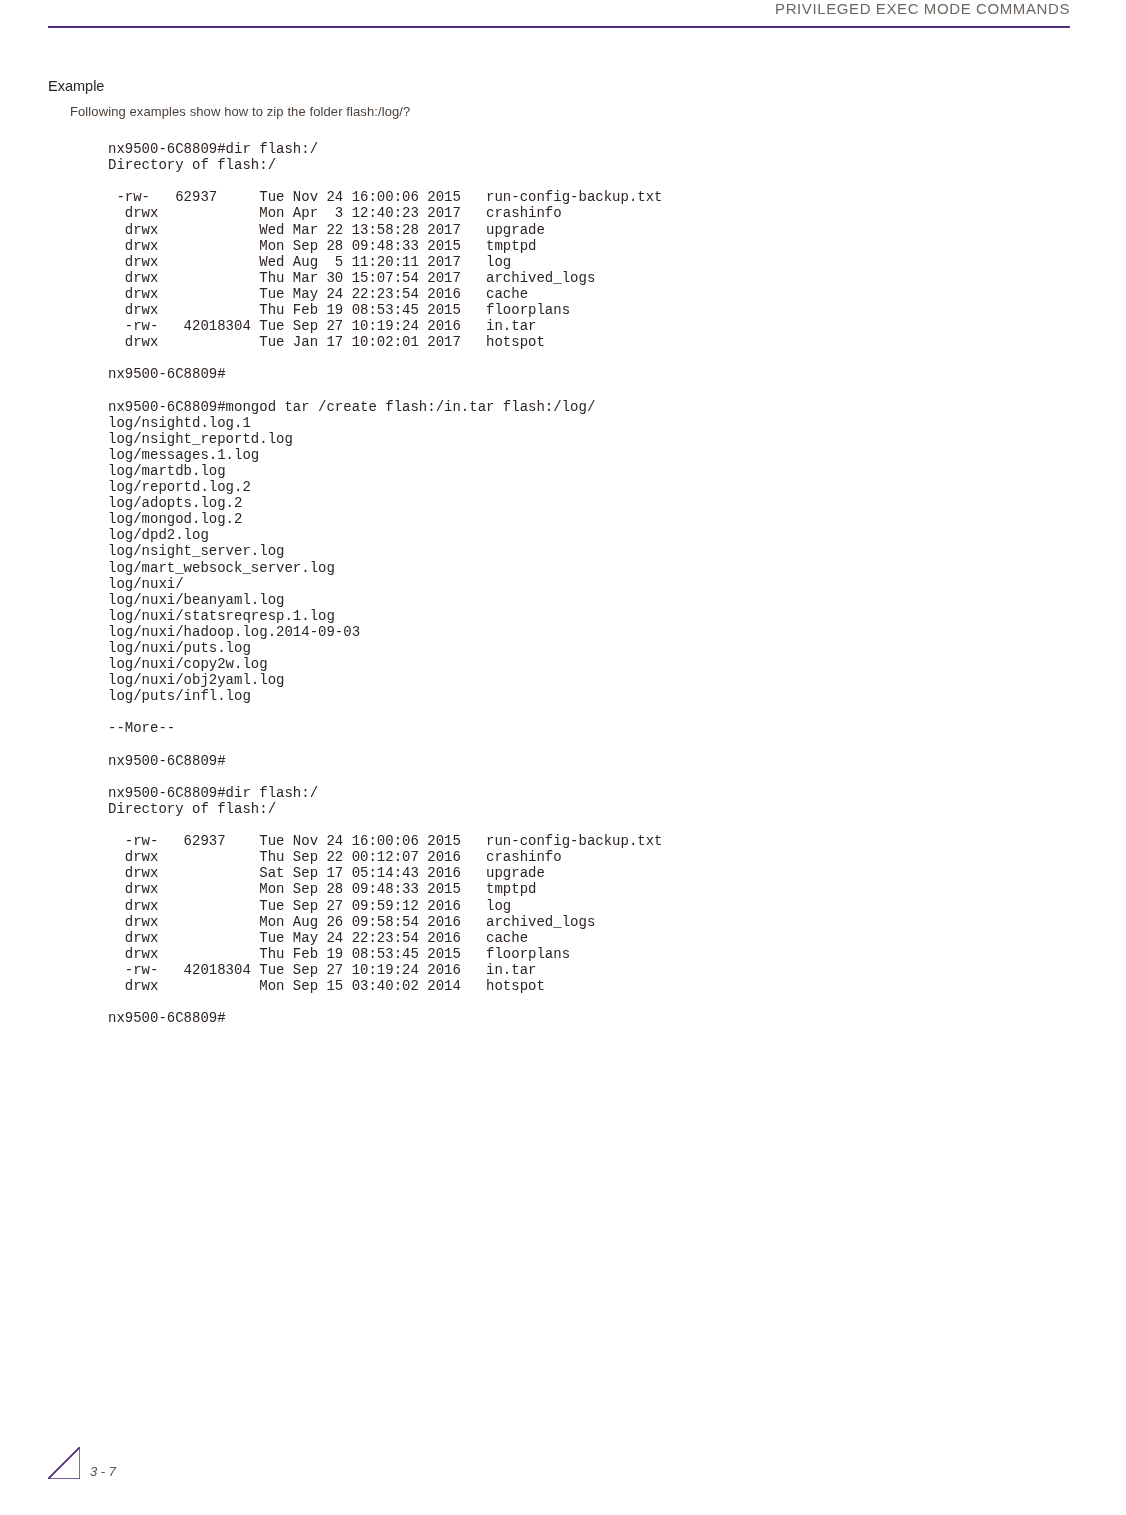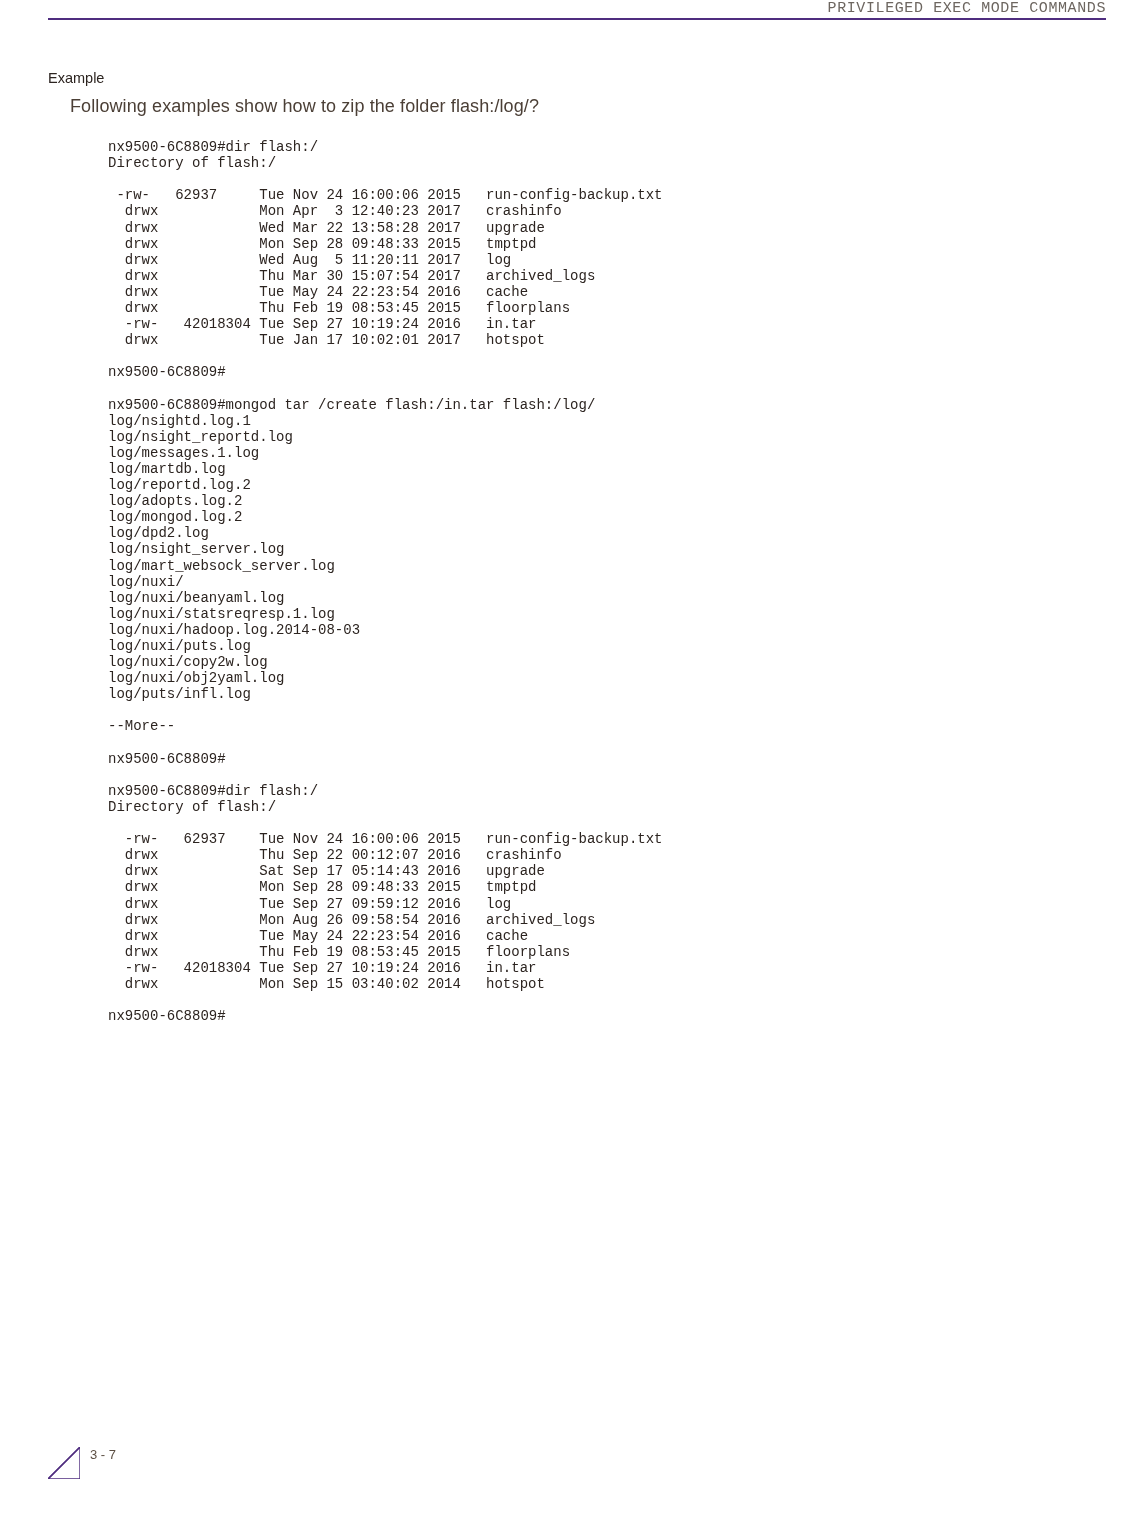--- a/index.html
+++ b/index.html
@@ -1,36 +1,36 @@
 <!DOCTYPE html>
 <html><head>
 <meta charset="utf-8">
 <style>
   * { box-sizing: border-box; margin: 0; padding: 0; }
   html, body { width: 1126px; height: 1515px; background: #fff; }
   body { font-family: "Helvetica Neue", Helvetica, Arial, sans-serif; position: relative; }
-  .header { position: relative; height: 20px; margin: 0 20px 0 48px; font-family: Liberation Mono, monospace; }
+  .header { position: relative; height: 28px; margin: 0 56px 0 48px; }
   .header-title { position: absolute; right: 0; top: 0;
     font-size: 15px; letter-spacing: 0.6px; color: #6d6660;
     font-weight: 300; }
   .header-line { position: absolute; left: 0; right: 0; bottom: 0;
     height: 2px; background: #4f2d7f; }
   .content { padding: 50px 48px 0 48px; }
   .heading-ex { font-weight: 400; font-size: 14.5px; color: #2c2420;
     margin-bottom: 10px; }
-  .prose { font-size: 18px; font-weight: 300; color: #4b3f36;
+  .prose { font-size: 13px; font-weight: 300; color: #4b3f36;
     margin-left: 22px; margin-bottom: 6px; letter-spacing: 0.1px; }
   .code { font-family: "Courier New", Courier, monospace;
     font-size: 14px; line-height: 1.15; white-space: pre;
     color: #2c2420; margin-left: 60px; }
   .footer { position: absolute; left: 48px; right: 48px; bottom: 36px;
     display: flex; align-items: center; justify-content: space-between; }
   .footer-text { font-size: 13.5px; font-weight: 300; color: #5c4f44;
     letter-spacing: 0.1px; }
-  .footer-right { display: flex; align-items: flex-start; gap: 10px; }
+  .footer-right { display: flex; align-items: flex-end; gap: 10px; font-style: italic; }
   .footer-page { font-size: 13px; color: #5c4f44; }
   .footer-icon { width: 32px; height: 32px; }
 </style>
 </head>
 <body>
 
 <div class="header">
   <div class="header-title">PRIVILEGED EXEC MODE COMMANDS</div>
   <div class="header-line"></div>
 </div>
@@ -63,21 +63,21 @@
 <span>log/martdb.log</span>
 <span>log/reportd.log.2</span>
 <span>log/adopts.log.2</span>
 <span>log/mongod.log.2</span>
 <span>log/dpd2.log</span>
 <span>log/nsight_server.log</span>
 <span>log/mart_websock_server.log</span>
 <span>log/nuxi/</span>
 <span>log/nuxi/beanyaml.log</span>
 <span>log/nuxi/statsreqresp.1.log</span>
-<span>log/nuxi/hadoop.log.2014-08-03</span>
+<span>log/nuxi/hadoop.log.2014-09-03</span>
 <span>log/nuxi/puts.log</span>
 <span>log/nuxi/copy2w.log</span>
 <span>log/nuxi/obj2yaml.log</span>
 <span>log/puts/infl.log</span>
 <span></span>
 <span>--More--</span>
 <span></span>
 <span>nx9500-6C8809#</span>
 <span></span>
 <span>nx9500-6C8809#dir flash:/</span>

